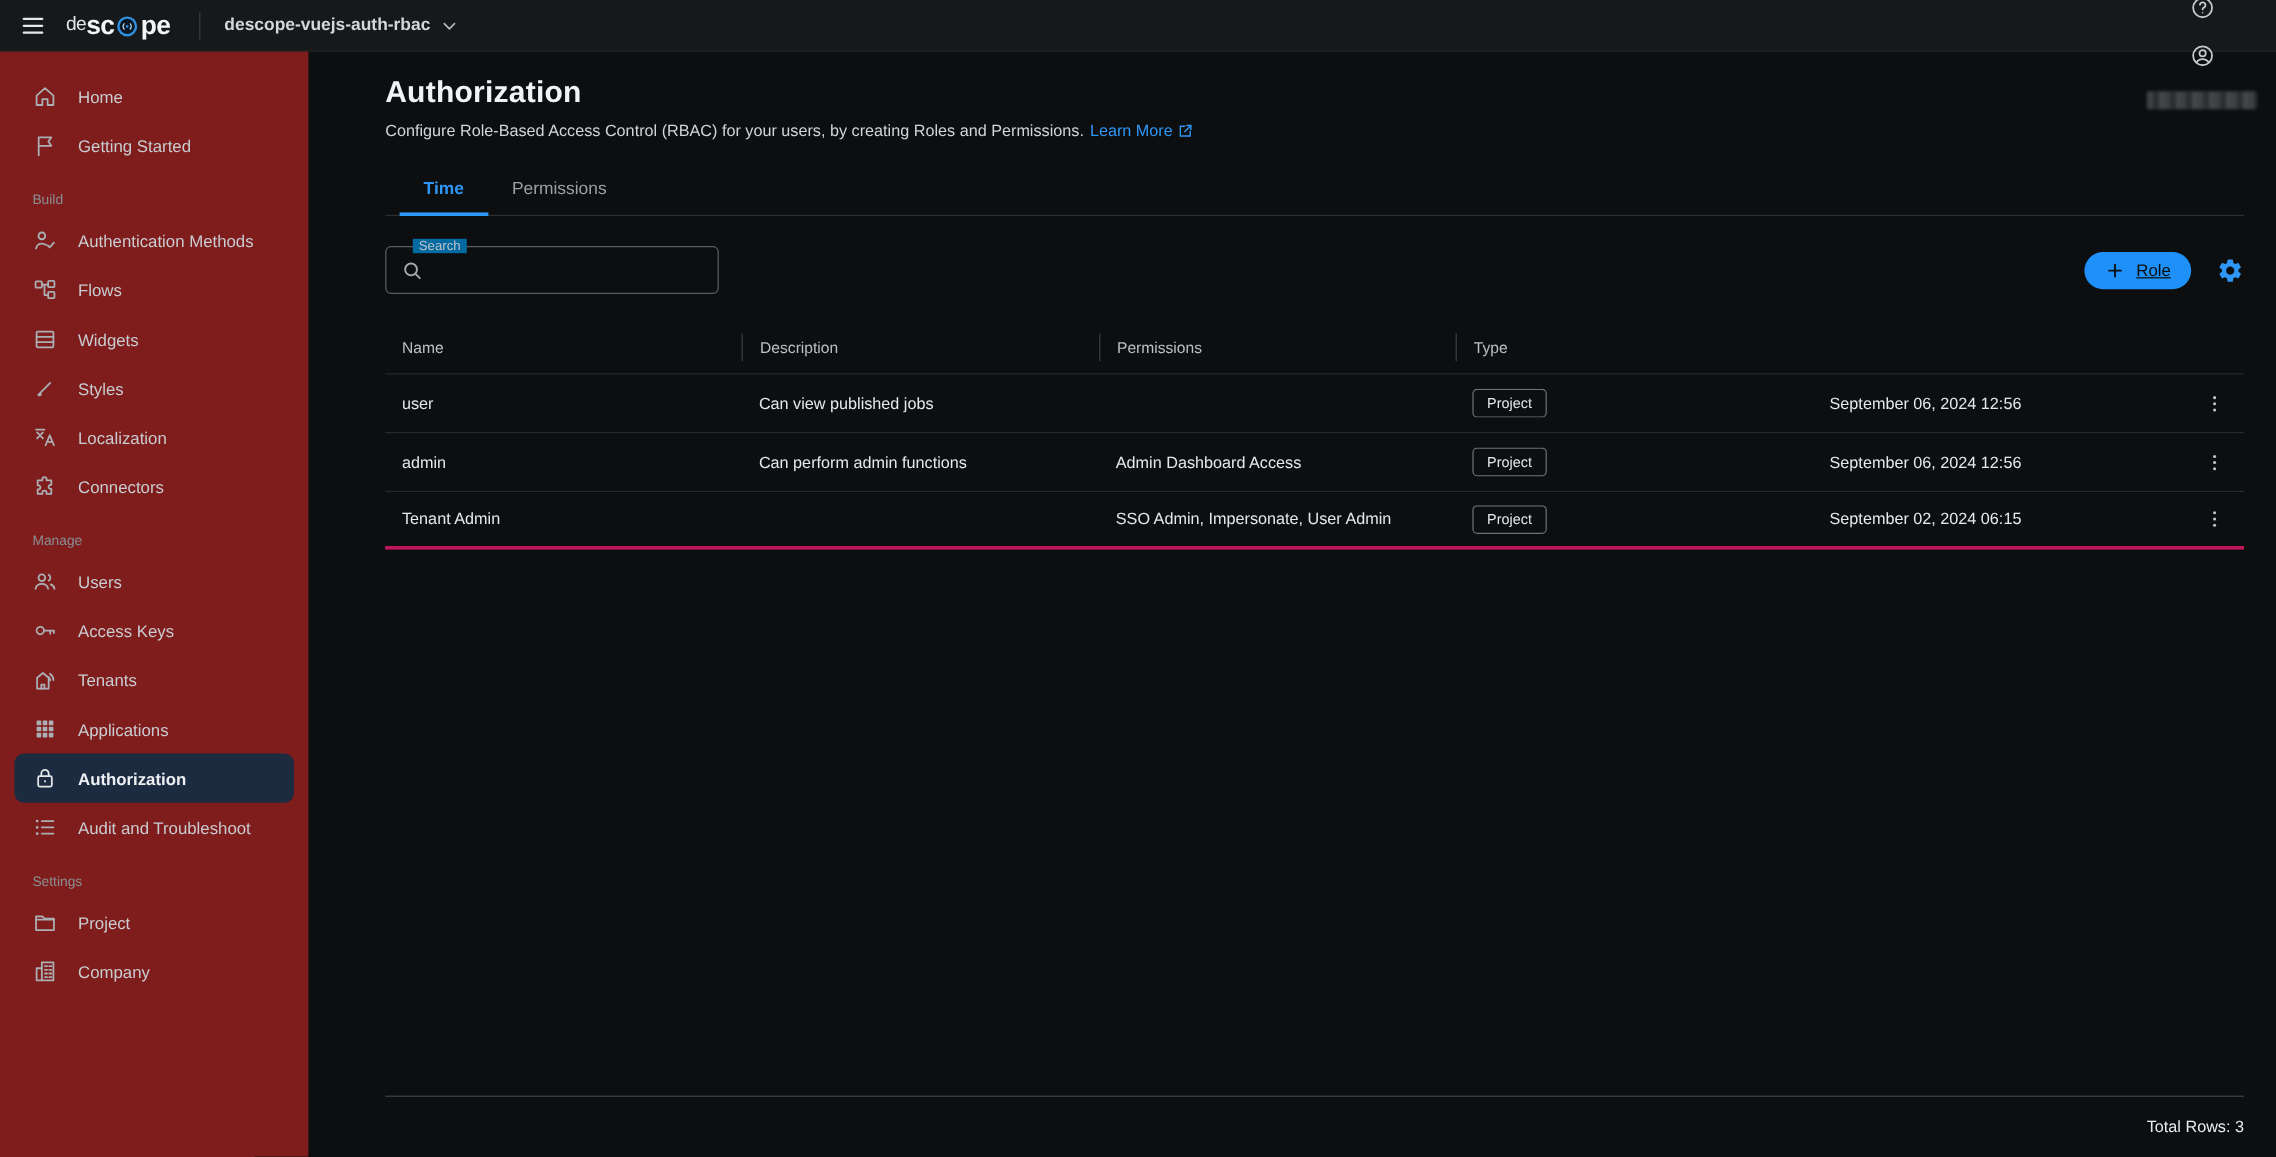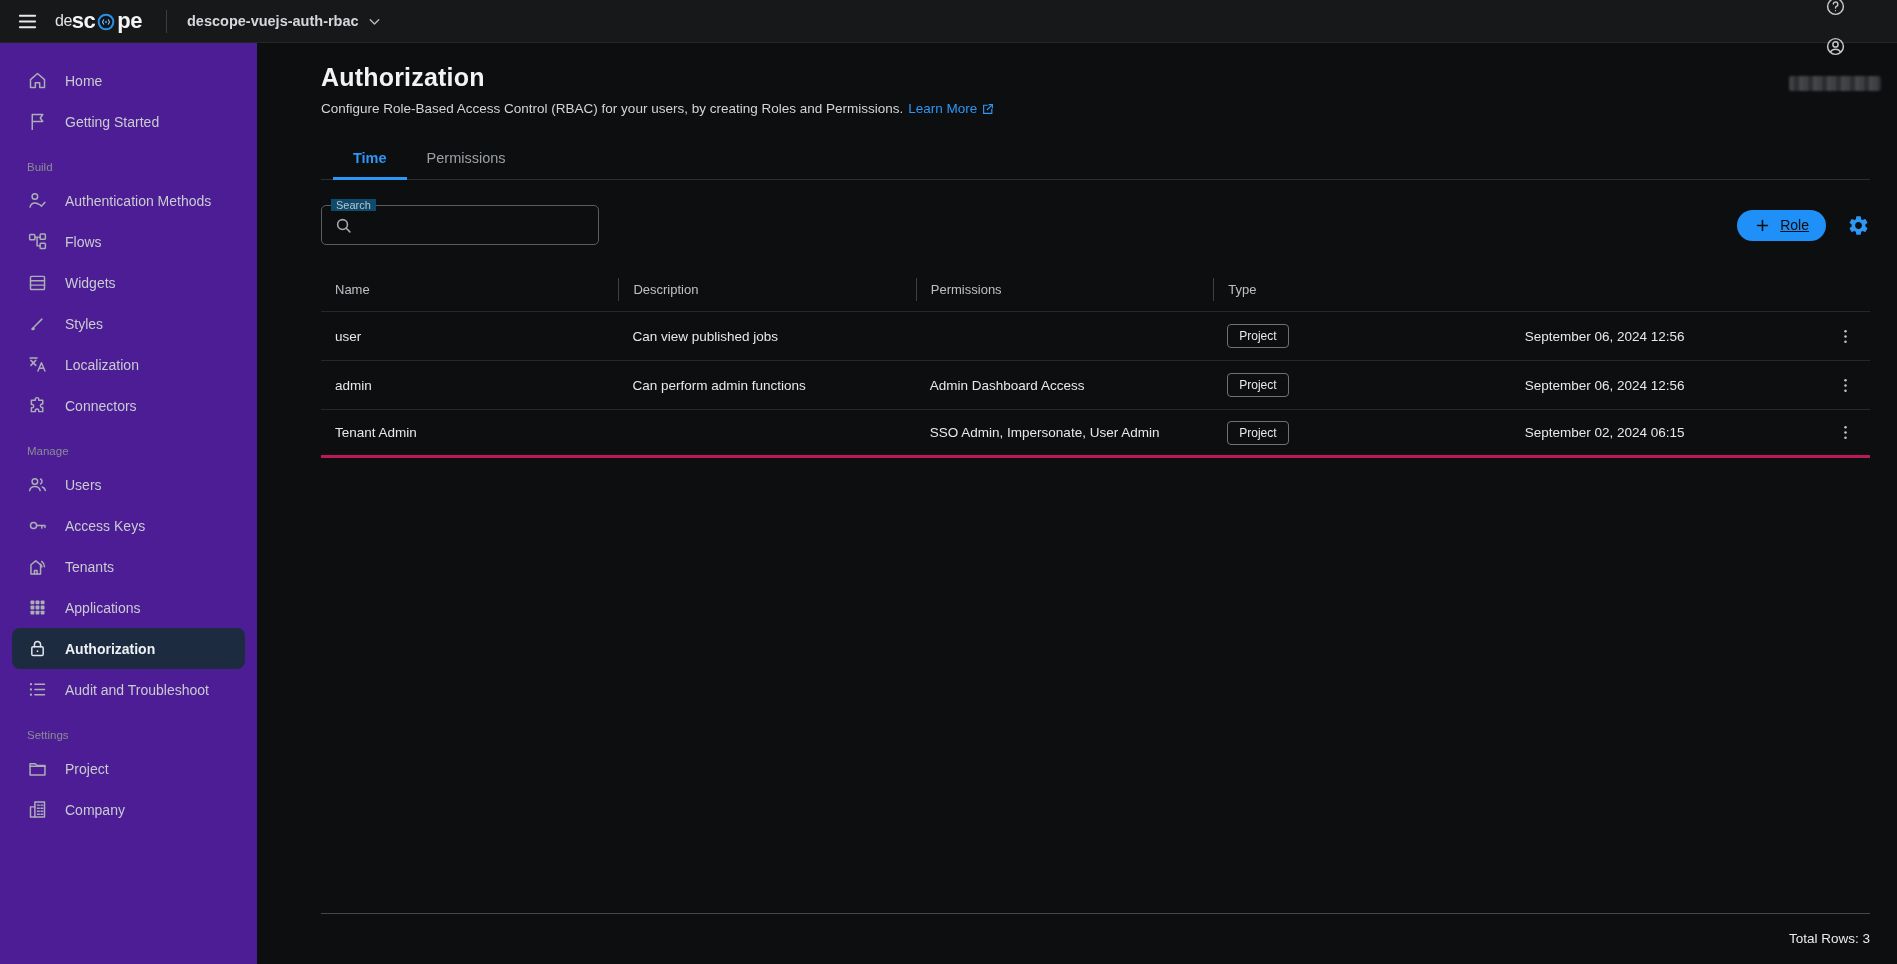--- a/index.html
+++ b/index.html
@@ -37,21 +37,21 @@
     width: 92px; height: 15px; border-radius: 2px;
     background: repeating-linear-gradient(90deg, #3e4043 0 5px, #2c2e31 5px 10px, #44464a 10px 14px);
     filter: blur(1.2px);
   }
 
   
   .app { display: flex; height: 921px; }
 
   
   .sidebar {
-    width: 257px; flex-shrink: 0; background: #4c1d95;
+    width: 257px; flex-shrink: 0; background: #7f1d1d;
     padding: 17px 12px; overflow: hidden;
   }
   .nav-section-label { font-size: 11.5px; color: #8a8e93; margin: 19px 2px 7px 15px; }
   .nav-item {
     display: flex; align-items: center; gap: 17px; height: 41px;
     padding: 0 15px; border-radius: 8px; font-size: 14px; color: #c9ccd0; cursor: pointer;
     white-space: nowrap;
   }
   .nav-item .nav-icon { width: 21px; height: 21px; color: #abafb4; flex-shrink: 0; }
   .nav-item.active { background: #1c2b40; color: #eef0f3; font-weight: 700; }
@@ -69,21 +69,21 @@
   .tab.active { color: #2e96f5; font-weight: 700; }
   .tab.active::after { content: ""; position: absolute; left: 0; right: 0; bottom: -1px; height: 3px; background: #2e96f5; }
 
   .toolbar { display: flex; align-items: center; margin-top: 25px; }
   .search-field {
     position: relative; width: 278px; height: 40px;
     border: 1px solid #595c60; border-radius: 5px;
     display: flex; align-items: center; padding: 0 12px; gap: 9px;
   }
   .search-label {
-    position: absolute; top: -7px; left: 9px; background: #0c4a6e;
+    position: absolute; top: -7px; left: 22px; background: #0369a1;
     padding: 0 5px; font-size: 11px; color: #c0c3c6;
   }
   .search-icon { width: 19px; height: 19px; color: #a6aaae; }
   .search-input {
     flex: 1; background: transparent; border: none; outline: none;
     color: #e9ebed; font-size: 14px; font-family: inherit;
   }
   .toolbar-right { margin-left: auto; display: flex; align-items: center; gap: 21px; }
   .role-button {
     display: flex; align-items: center; gap: 9px; background: #1e90f7; color: #0b0d0f;

